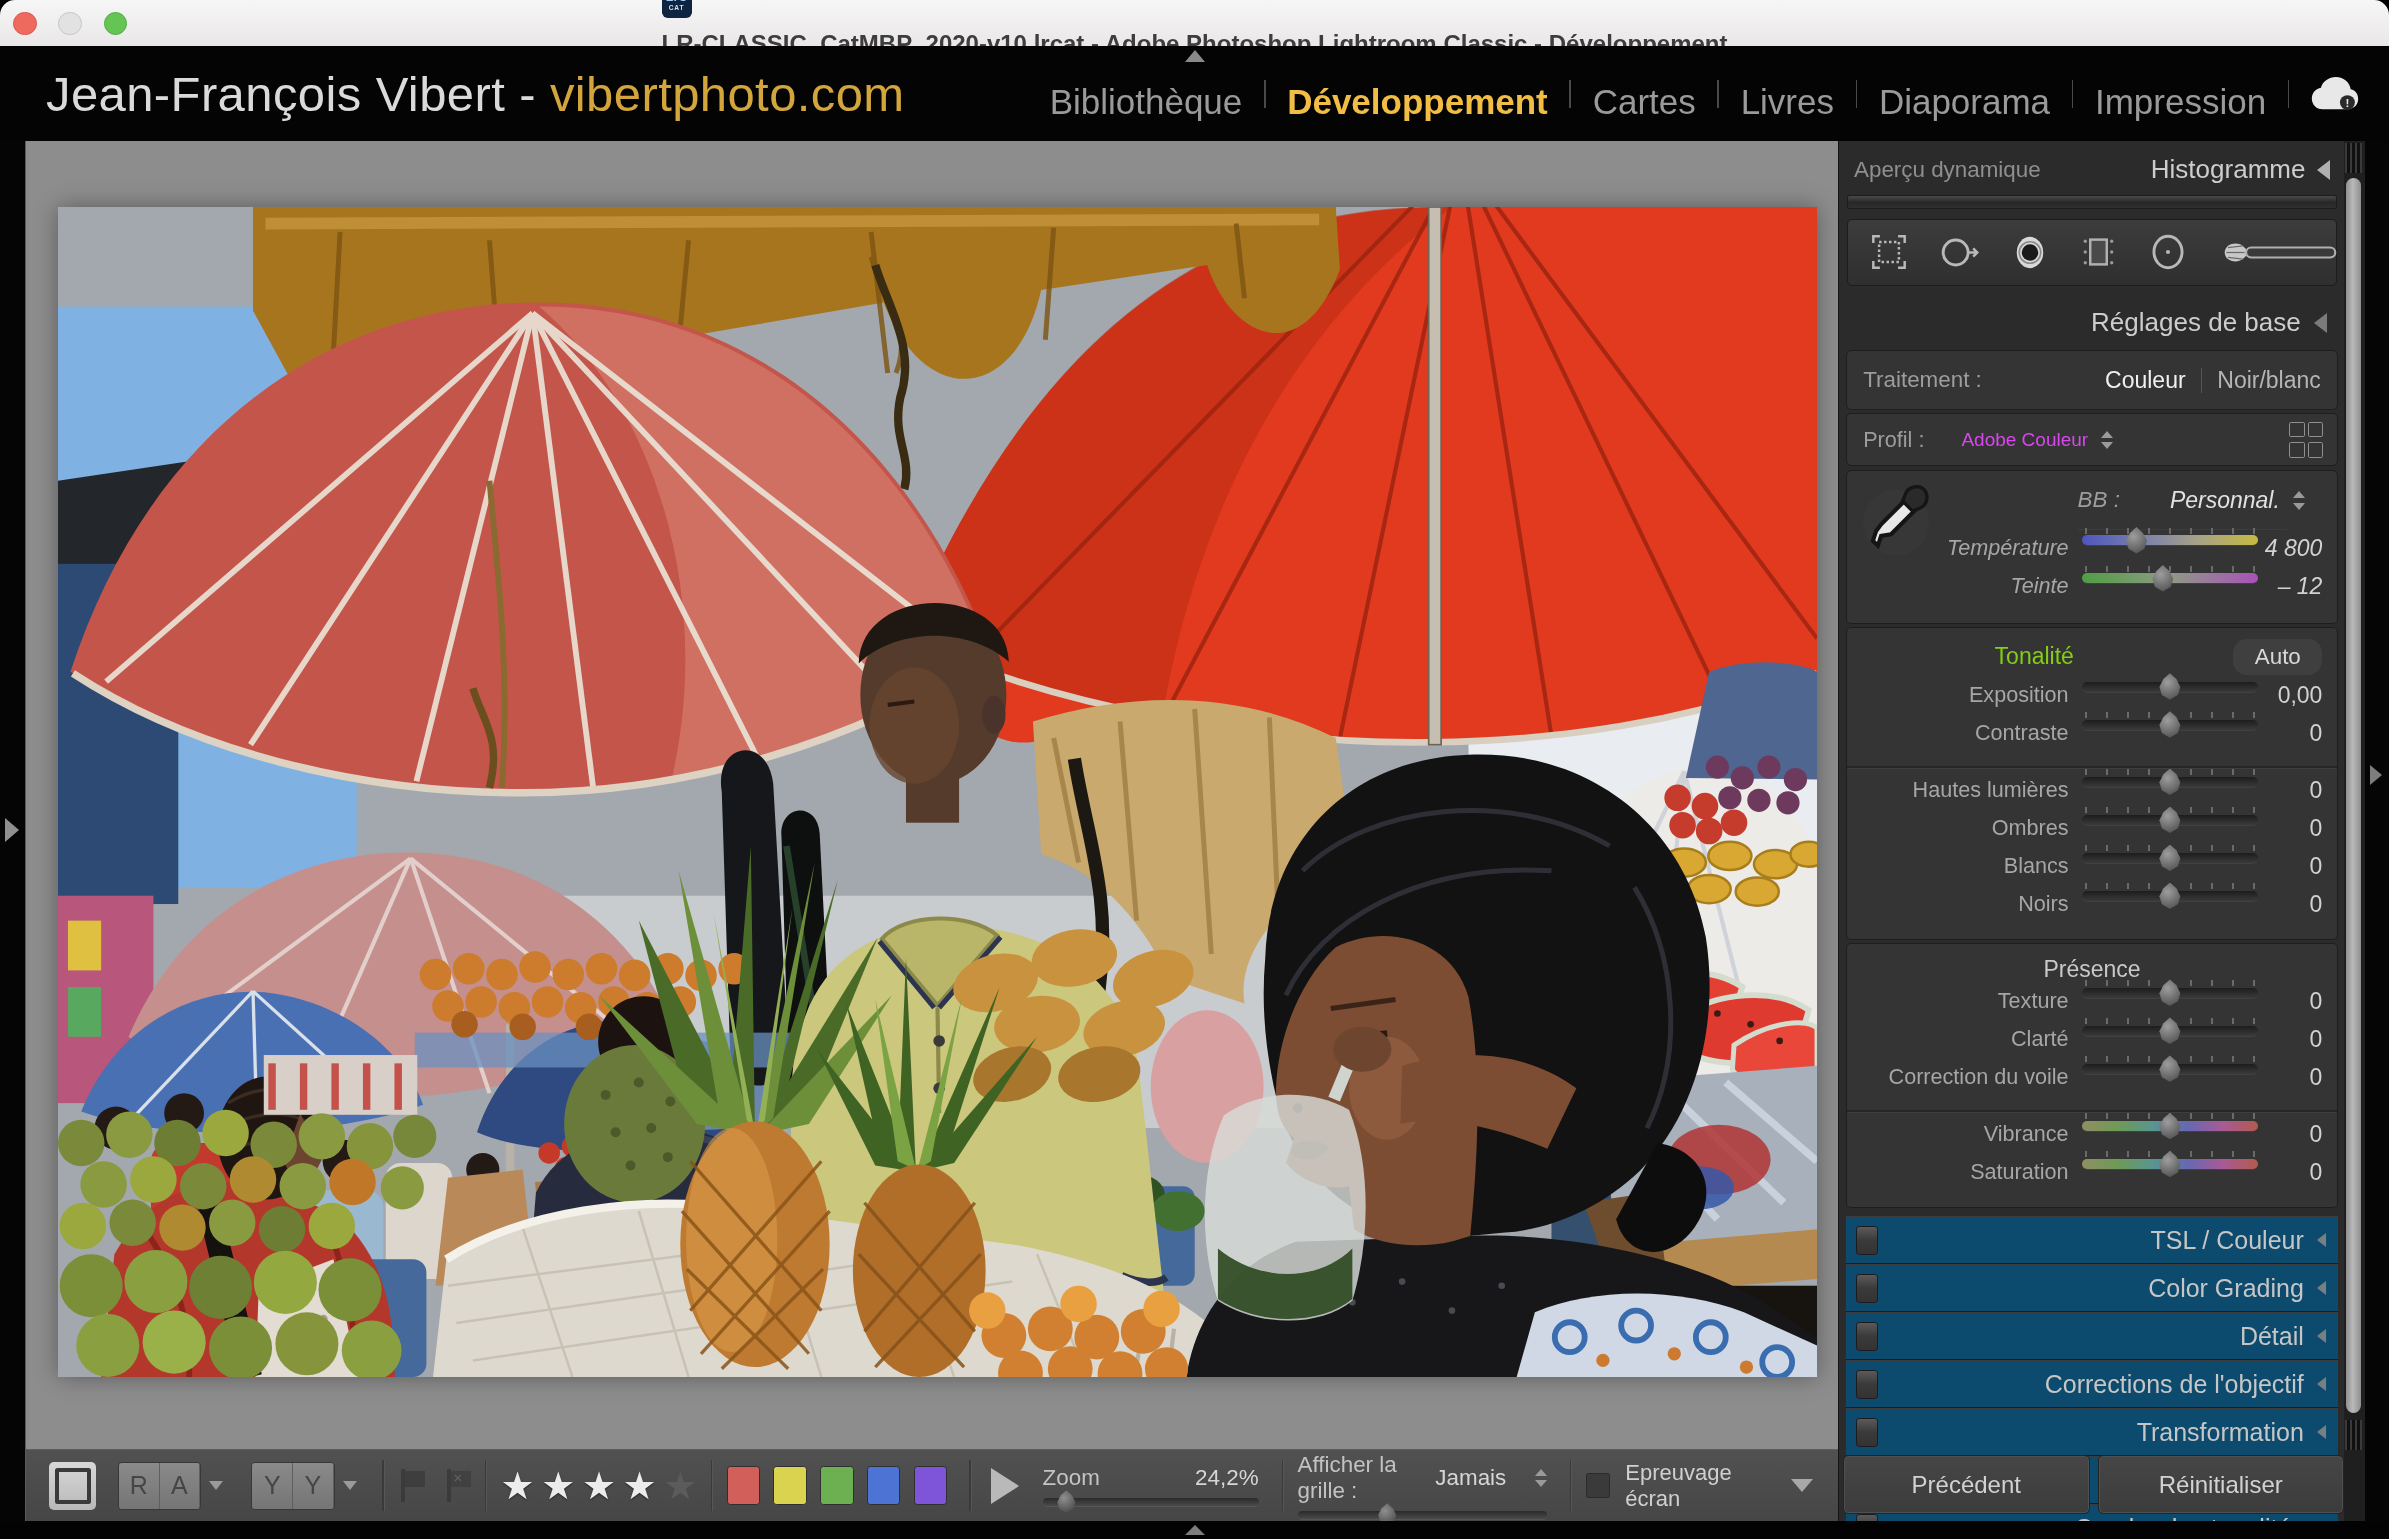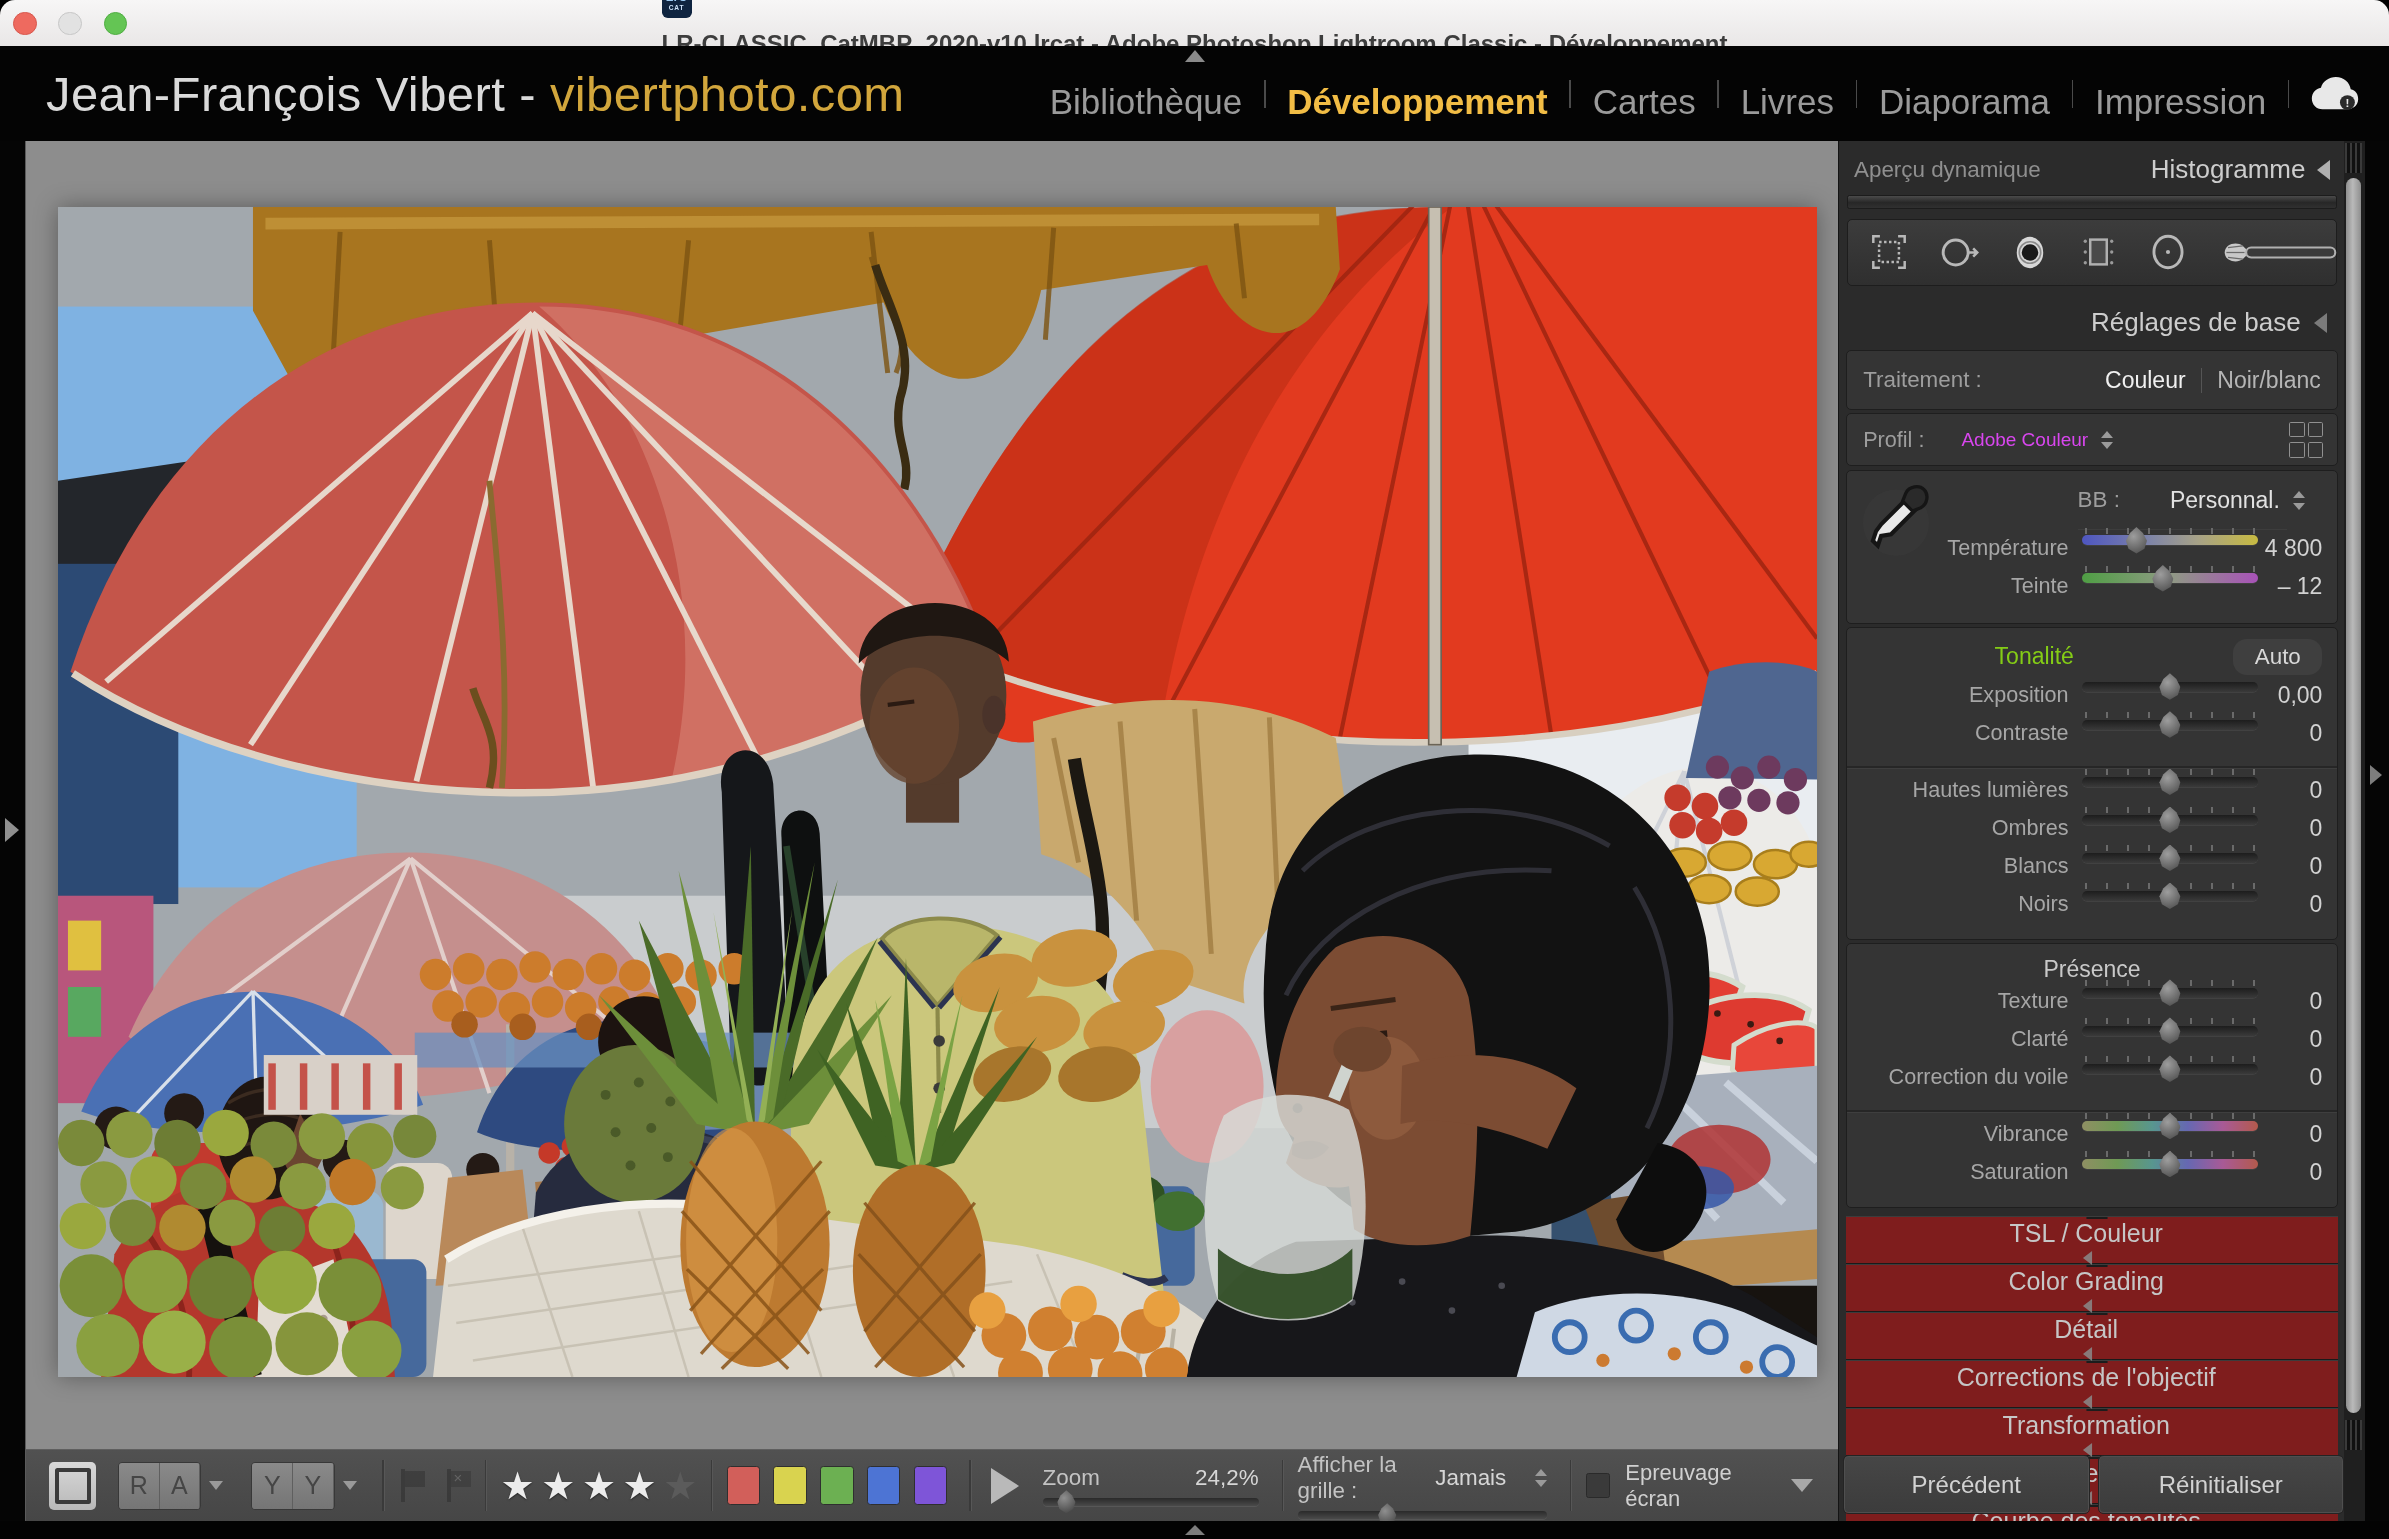--- a/index.html
+++ b/index.html
@@ -94,21 +94,21 @@
   #profile-box .lab{font-size:21.6px;color:#9d9d9d;}
   #profile-box .val{font-size:19px;color:#d946ef;margin-left:37px;}
   .updown{display:inline-flex;flex-direction:column;gap:4.1px;margin-left:13.3px;}
   .updown i{width:0;height:0;border-left:6.6px solid transparent;border-right:6.6px solid transparent;}
   .updown i.u{border-bottom:7.5px solid #9a9a9a;}
   .updown i.d{border-top:7.5px solid #9a9a9a;}
   #grid-icon{margin-left:auto;display:grid;grid-template-columns:13.3px 13.3px;gap:5px;}
   #grid-icon b{width:13.3px;height:13.3px;border:1.7px solid #909090;border-radius:1.7px;}
 
   
-  #wb-box{padding:8.3px 0 11.6px 0;position:relative;}
+  #wb-box{padding:8.3px 0 11.6px 0;position:relative;font-style:italic;}
   #wb-row{display:flex;align-items:center;height:43px;padding-left:231px;}
   #wb-row .lab{font-size:22.4px;color:#9d9d9d;}
   #wb-row .val{font-size:23px;color:#e2e2e2;margin-left:50px;}
   #wb-sep{height:0.8px;background:#232323;border-bottom:0.8px solid #3d3d3d;margin:6.6px 50px 5px 231px;}
   #dropper{position:absolute;left:11.6px;top:10px;}
 
   
   .srow{display:flex;height:38px;padding:0 15px 0 0;}
   .slabel{width:222px;text-align:right;padding-right:13.3px;font-size:21.6px;color:#a6a6a6;white-space:nowrap;}
   .strack{position:relative;width:176px;height:10px;border-radius:5px;
@@ -123,21 +123,21 @@
     clip-path:polygon(50% 0,76% 22%,92% 52%,82% 82%,50% 100%,18% 82%,8% 52%,24% 22%);
     filter:drop-shadow(0 1.7px 1.7px rgba(0,0,0,.6));}
   .sval{flex:1;text-align:right;font-size:23px;color:#d2d2d2;white-space:nowrap;}
   .group-title-row{display:flex;align-items:center;height:50px;padding:0 15px;}
   .group-title{flex:1;text-align:left;font-size:23px;color:#84cc16;}
   .auto-btn{background:#3f3f3f;border-radius:14px;padding:5px 21.6px;font-size:22.4px;color:#d8d8d8;}
   .center-title{text-align:center;font-size:23px;color:#c9c9c9;padding:11.6px 0 5px 0;}
 
   
   .cpanel{height:46px;margin:0 6.6px;display:flex;align-items:center;
-    border-top:0.8px solid #3c3c3c;border-bottom:0.8px solid #1a1a1a;background:#7f1d1d;flex-direction:column;}
+    border-top:0.8px solid #3c3c3c;border-bottom:0.8px solid #1a1a1a;background:#0c4a6e;}
   .cpanel .toggle{width:20px;height:26.5px;margin-left:10px;border-radius:3.3px;border:0.8px solid #1c1c1c;
     background:linear-gradient(#5a5a5a,#3a3a3a 50%,#333);}
   .cpanel .clabel{flex:1;text-align:right;font-size:25px;color:#c6c6c6;padding-right:11.6px;white-space:nowrap;}
   .cpanel .tri-left{transform:scale(.7);margin-right:10px;}
 
   
   #panel-btns{position:absolute;left:1844px;top:1456px;width:499px;display:flex;gap:10px;}
   .pbtn{flex:1;height:55px;border-radius:4.1px;border:0.8px solid #4f4f4f;outline:1.7px solid #242424;
     background:linear-gradient(#464646,#3c3c3c);display:flex;align-items:center;justify-content:center;
     font-size:24px;color:#d2d2d2;}

